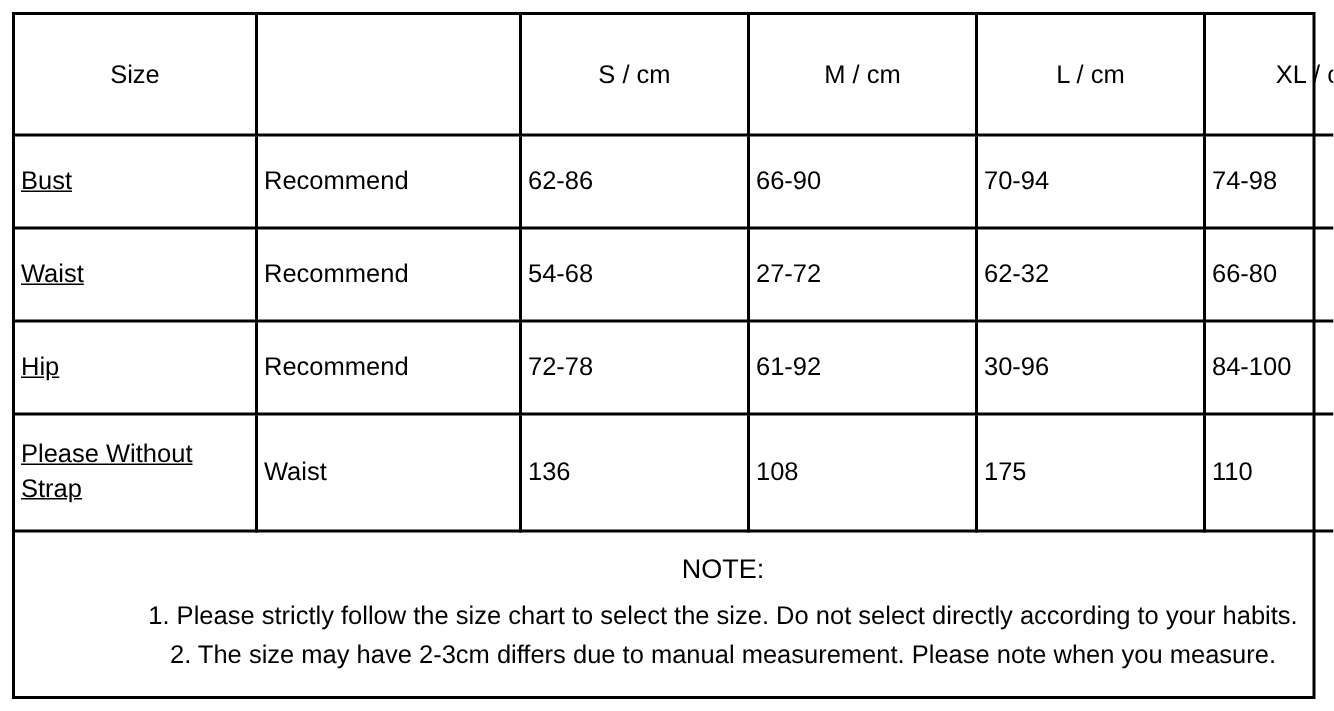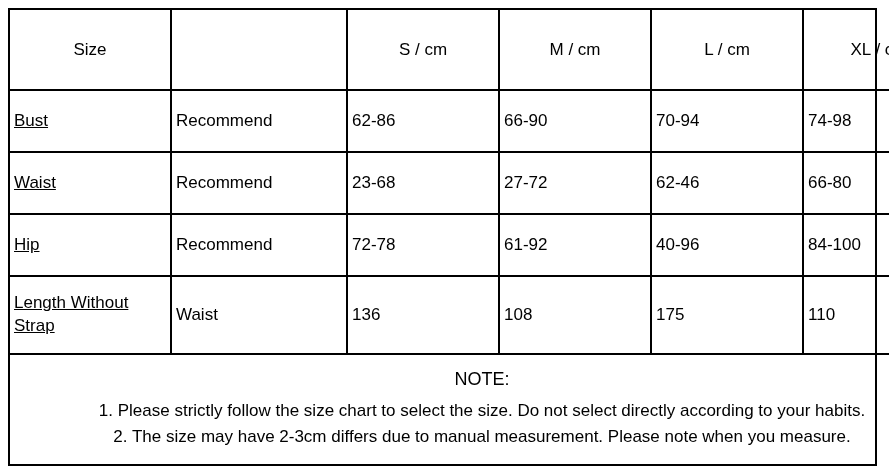--- a/index.html
+++ b/index.html
@@ -110,35 +110,35 @@
           <td class="row-label">Bust</td>
           <td>Recommend</td>
           <td>62-86</td>
           <td>66-90</td>
           <td>70-94</td>
           <td>74-98</td>
         </tr>
         <tr class="data-row">
           <td class="row-label">Waist</td>
           <td>Recommend</td>
-          <td>23-68</td>
+          <td>54-68</td>
           <td>27-72</td>
-          <td>62-46</td>
+          <td>62-32</td>
           <td>66-80</td>
         </tr>
         <tr class="data-row">
           <td class="row-label">Hip</td>
           <td>Recommend</td>
           <td>72-78</td>
           <td>61-92</td>
-          <td>40-96</td>
+          <td>30-96</td>
           <td>84-100</td>
         </tr>
         <tr class="tall-row">
-          <td class="row-label two-line">Length Without Strap</td>
+          <td class="row-label two-line">Please Without Strap</td>
           <td>Waist</td>
           <td>136</td>
           <td>108</td>
           <td>175</td>
           <td>110</td>
         </tr>
         <tr>
           <td class="note-cell" colspan="6">
             <div class="note-title">NOTE:</div>
             <div class="note-line">1. Please strictly follow the size chart  to select the size. Do not select directly according to your habits.</div>

